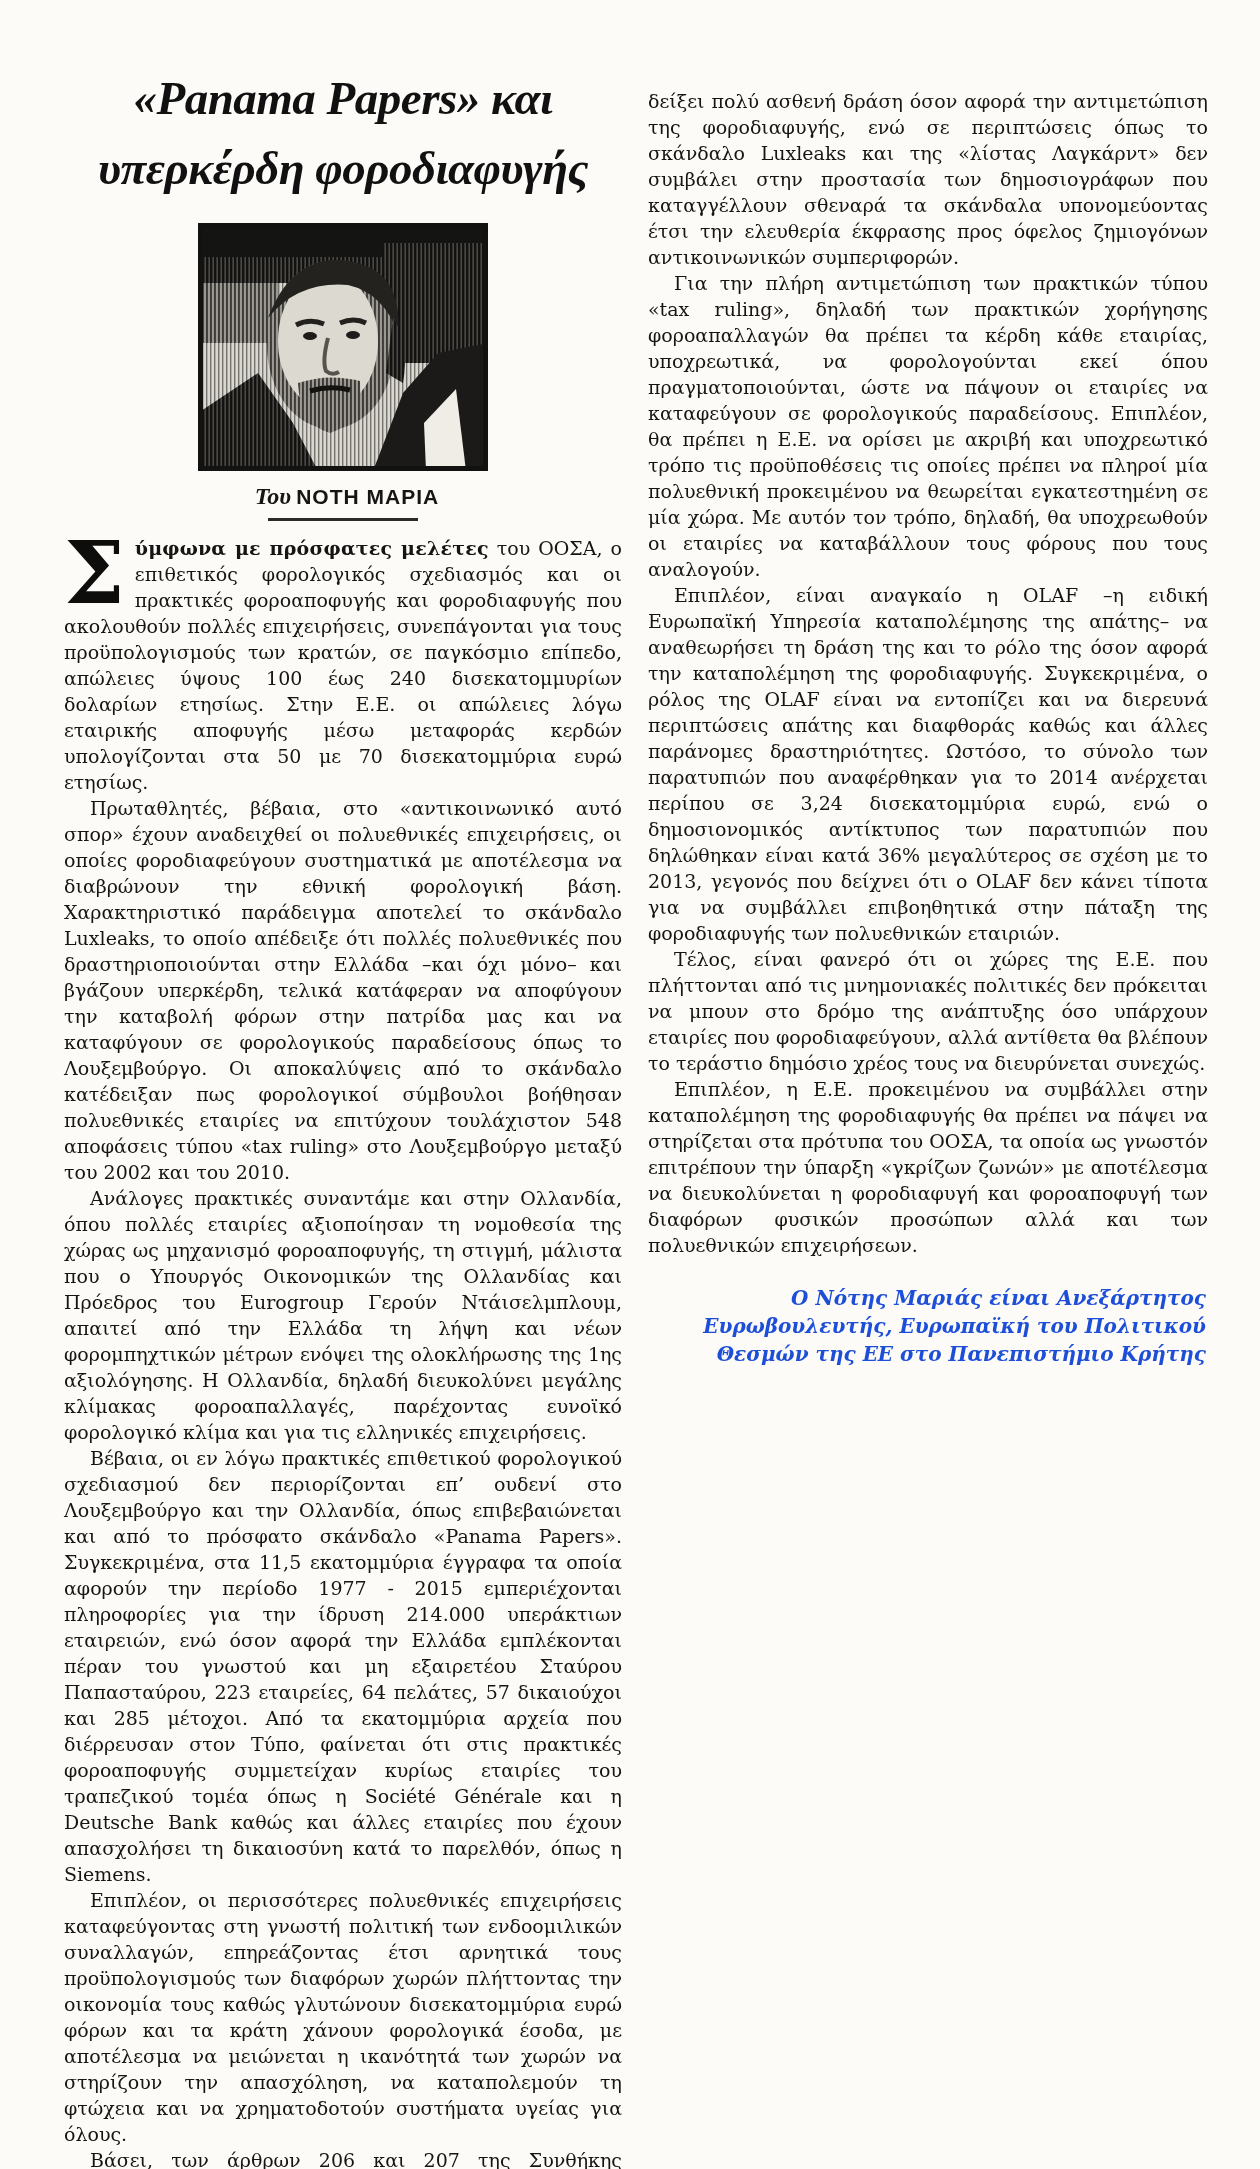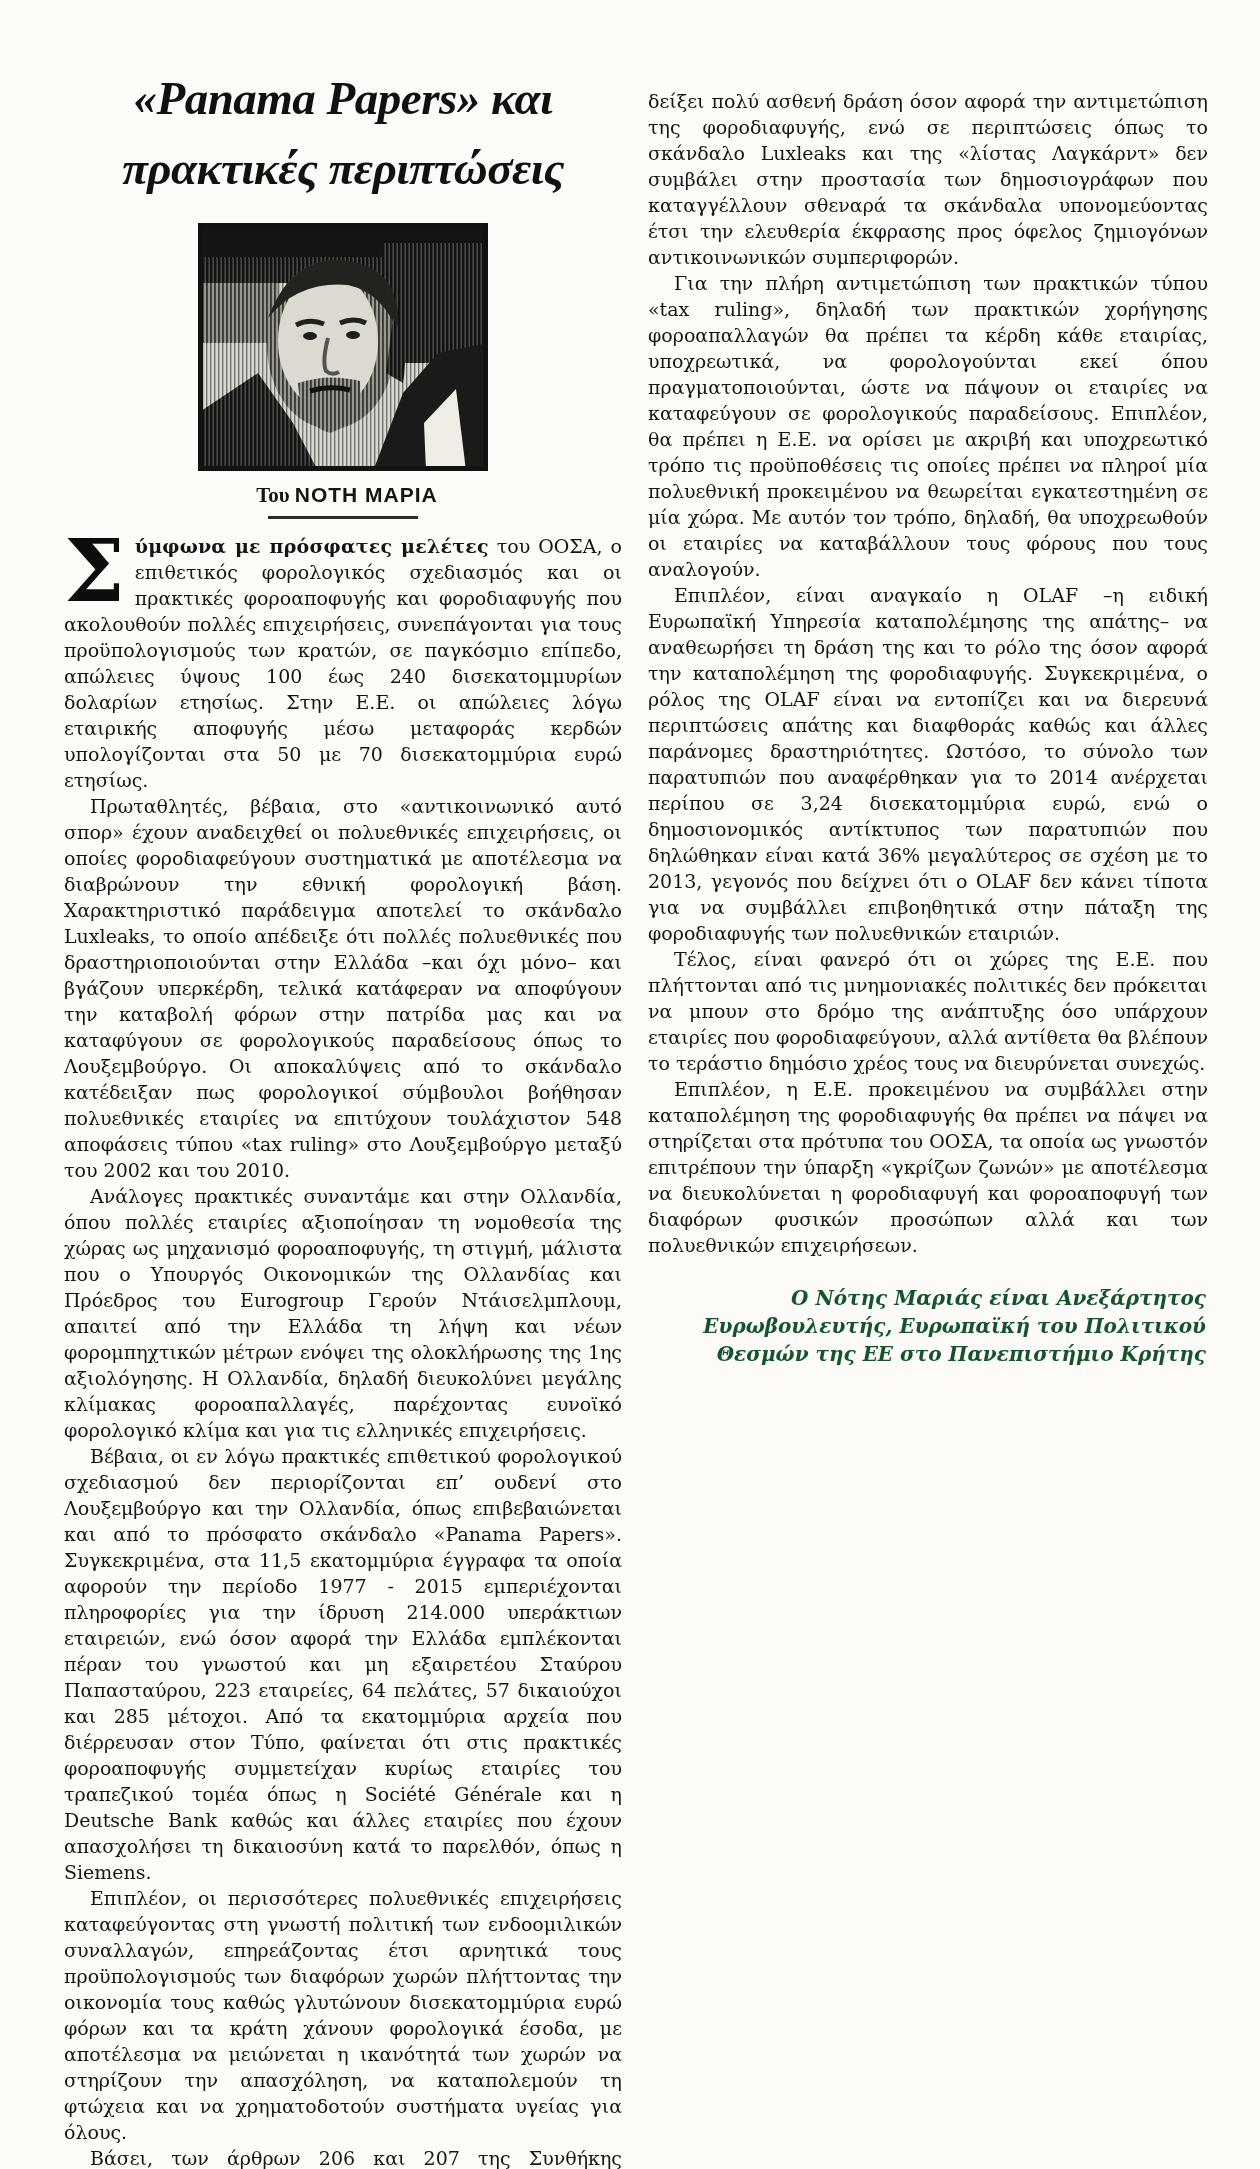--- a/index.html
+++ b/index.html
@@ -35,22 +35,23 @@
     width:290px;height:248px;
     margin:20px auto 12px auto;
   }
   .byline{
     text-align:center;
     margin:8px 0 4px 0;
     white-space:nowrap;
   }
   .by-prefix{
     font-family:"Liberation Serif", serif;
+    font-style:italic;
     font-weight:700;
-    font-size:21px;
+    font-size:24px;
     margin-left:8px;
   }
   .by-name{
     font-family:"Liberation Sans", sans-serif;
     font-weight:700;
     font-size:21px;
     letter-spacing:1px;
   }
   .rule{
     width:150px;height:3px;
@@ -81,33 +82,33 @@
   }
   .credit{
     margin-top:26px;
     text-align:right;
     font-family:"DejaVu Serif", serif;
     font-style:italic;
     font-weight:700;
     font-size:20px;
     line-height:28px;
     padding-right:2px;
-    color:#14532d;
+    color:#1d4ed8;
   }
 </style>
 </head>
 <body>
 
 <div class="page">
 
   <div class="col col-left">
 
     <h1 class="title">
       <span>«Panama Papers» και</span><br>
-      <span>πρακτικές περιπτώσεις</span>
+      <span>υπερκέρδη φοροδιαφυγής</span>
     </h1>
 
     <svg class="photo" viewBox="0 0 290 248" xmlns="http://www.w3.org/2000/svg" aria-hidden="true">
       <defs>
         <pattern id="ht-light" width="4" height="4" patternUnits="userSpaceOnUse">
           <rect width="4" height="4" fill="#d9d7d0"></rect>
           <rect width="1.4" height="4" fill="#76746e"></rect>
         </pattern>
         <pattern id="ht-mid" width="4" height="4" patternUnits="userSpaceOnUse">
           <rect width="4" height="4" fill="#9b9892"></rect>

